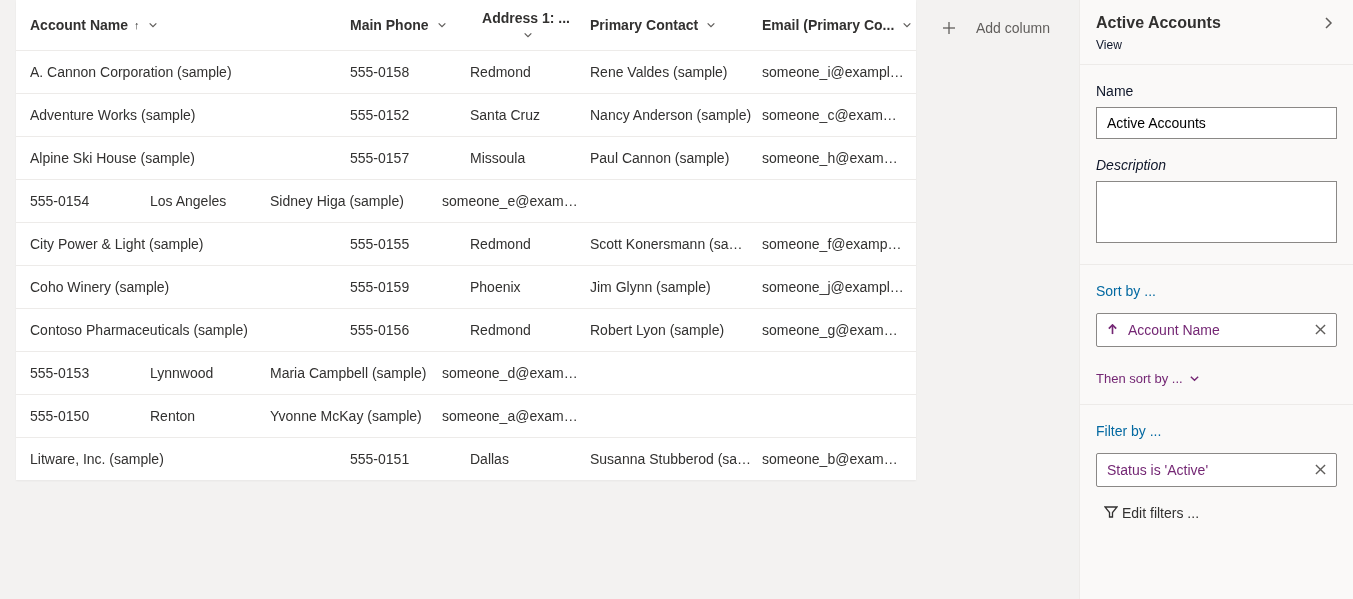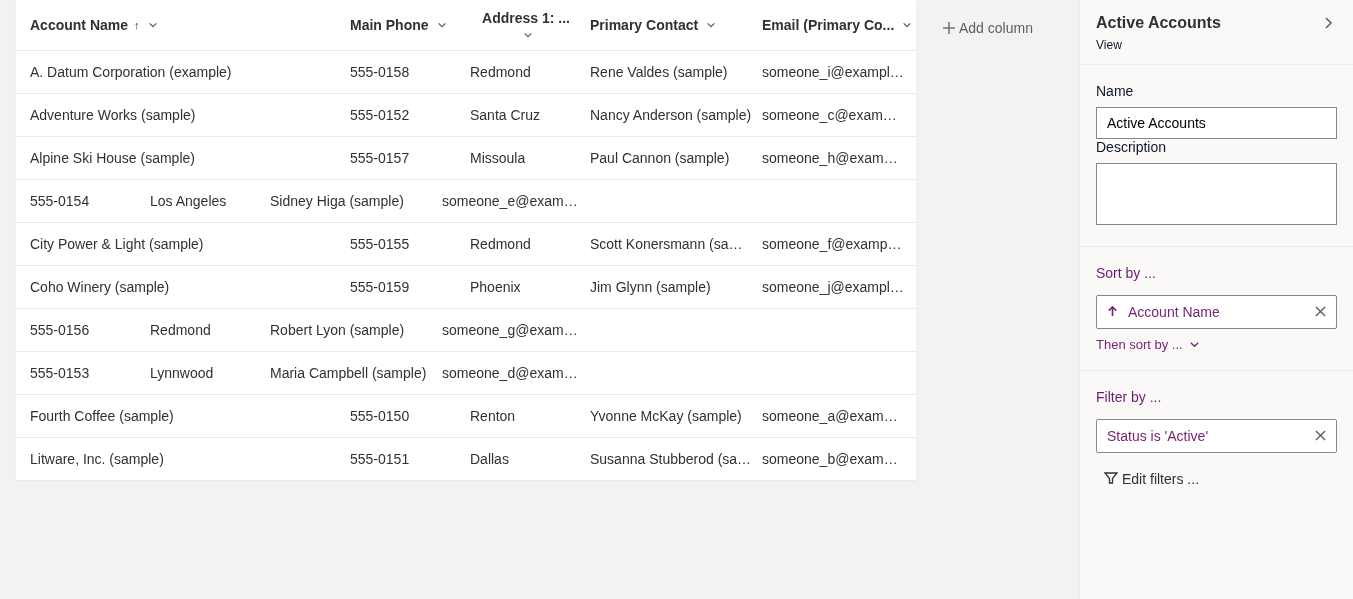--- a/index.html
+++ b/index.html
@@ -58,21 +58,21 @@
   justify-content: center;
   margin-left: 4px;
 }
 .chevron svg { width: 10px; height: 10px; stroke: #605e5c; fill: none; stroke-width: 1.5; }
 .add-column-btn {
   position: absolute;
   left: 932px;
   top: 14px;
   display: flex;
   align-items: center;
-  gap: 3px;
+  gap: 20px;
   color: #605e5c;
   cursor: pointer;
   font-size: 14px;
   padding: 6px 10px;
 }
 .add-column-btn svg { width: 14px; height: 14px; stroke: #605e5c; stroke-width: 1.3; }
 .side-panel {
   width: 274px;
   background: #faf9f8;
   border-left: 1px solid #edebe9;
@@ -107,42 +107,42 @@
 .textarea-input {
   width: 100%;
   height: 62px;
   border: 1px solid #8a8886;
   padding: 6px 10px;
   font-size: 14px;
   background: #fff;
   resize: none;
   font-family: inherit;
 }
-.section-title { font-size: 14px; color: #701a75; margin-bottom: 14px; }
+.section-title { font-size: 14px; color: #0369a1; margin-bottom: 14px; }
 .chip {
   display: flex;
   align-items: center;
   justify-content: space-between;
   border: 1px solid #8a8886;
   border-radius: 2px;
   padding: 8px 10px;
   background: #fff;
   color: #742774;
   cursor: pointer;
 }
 .chip-content { display: flex; align-items: center; gap: 10px; }
 .chip .close-x { color: #605e5c; cursor: pointer; }
 .chip .close-x svg { width: 11px; height: 11px; stroke: #605e5c; stroke-width: 1.5; }
 .chip .arrow-up svg { width: 11px; height: 11px; stroke: #742774; fill: none; stroke-width: 1.8; }
 .link-row {
   display: flex;
   align-items: center;
   gap: 6px;
   color: #742774;
-  margin-top: 8px;
+  margin-top: 24px;
   cursor: pointer;
   font-size: 13px;
 }
 .link-row svg { width: 11px; height: 11px; stroke: #742774; fill: none; stroke-width: 1.5; }
 .filter-link {
   display: flex;
   align-items: flex-start;
   gap: 4px;
   color: #323130;
   margin-top: 18px;
@@ -195,21 +195,21 @@
         <span class="th-label">Email (Primary Co...</span>
         <span class="chevron">
             <svg viewBox="0 0 12 12">
               <polyline points="2,4 6,8 10,4"></polyline>
             </svg>
           </span>
       </div>
     </div>
     <div id="rows-host">
         <div class="table-row">
-          <div class="col col-name">A. Datum Corporation (example)</div>
+          <div class="col col-name">A. Cannon Corporation (sample)</div>
           <div class="col col-phone">555-0158</div>
           <div class="col col-city">Redmond</div>
           <div class="col col-contact">Rene Valdes (sample)</div>
           <div class="col col-email">someone_i@example.com</div>
         </div>
         <div class="table-row">
           <div class="col col-name">Adventure Works (sample)</div>
           <div class="col col-phone">555-0152</div>
           <div class="col col-city">Santa Cruz</div>
           <div class="col col-contact">Nancy Anderson (sample)</div>
@@ -236,33 +236,33 @@
           <div class="col col-email">someone_f@example.com</div>
         </div>
         <div class="table-row">
           <div class="col col-name">Coho Winery (sample)</div>
           <div class="col col-phone">555-0159</div>
           <div class="col col-city">Phoenix</div>
           <div class="col col-contact">Jim Glynn (sample)</div>
           <div class="col col-email">someone_j@example.com</div>
         </div>
         <div class="table-row">
+          <div class="col col-name">Contoso Pharmaceuticals (sample)</div>
           <div class="col col-phone">555-0156</div>
           <div class="col col-city">Redmond</div>
           <div class="col col-contact">Robert Lyon (sample)</div>
           <div class="col col-email">someone_g@example.com</div>
         </div>
         <div class="table-row">
           <div class="col col-phone">555-0153</div>
           <div class="col col-city">Lynnwood</div>
           <div class="col col-contact">Maria Campbell (sample)</div>
           <div class="col col-email">someone_d@example.com</div>
         </div>
         <div class="table-row">
-          <div class="col col-name">Fourth Coffee (sample)</div>
           <div class="col col-phone">555-0150</div>
           <div class="col col-city">Renton</div>
           <div class="col col-contact">Yvonne McKay (sample)</div>
           <div class="col col-email">someone_a@example.com</div>
         </div>
         <div class="table-row">
           <div class="col col-name">Litware, Inc. (sample)</div>
           <div class="col col-phone">555-0151</div>
           <div class="col col-city">Dallas</div>
           <div class="col col-contact">Susanna Stubberod (samp...</div>
@@ -289,21 +289,21 @@
     <div class="expand-chevron">
       <svg viewBox="0 0 14 14">
           <polyline points="5,2 10,7 5,12"></polyline>
         </svg>
     </div>
   </div>
 
   <div class="panel-section">
     <label class="field-label">Name</label>
     <input class="text-input" type="text" value="Active Accounts" style="">
-    <label class="field-label" style="">Description</label>
+    <label class="field-label" style="margin-top:18px;font-style:italic;">Description</label>
     <textarea class="textarea-input" style=""></textarea>
   </div>
 
   <div class="panel-section">
     <div class="section-title">Sort by ...</div>
     <div class="chip">
       <div class="chip-content">
         <span class="arrow-up"><svg viewBox="0 0 12 12">
               <line x1="6" y1="11" x2="6" y2="1"></line>
               <polyline points="2,5 6,1 10,5"></polyline>

